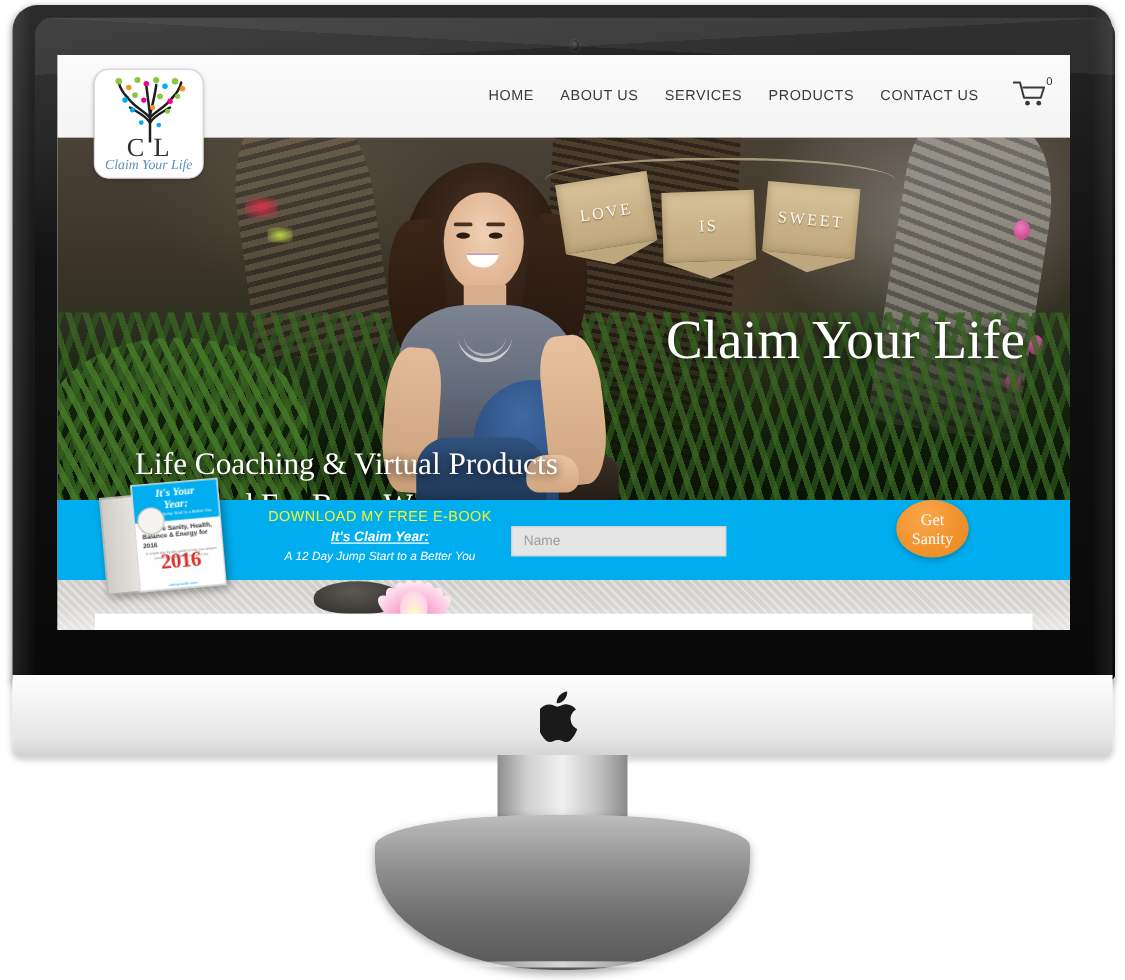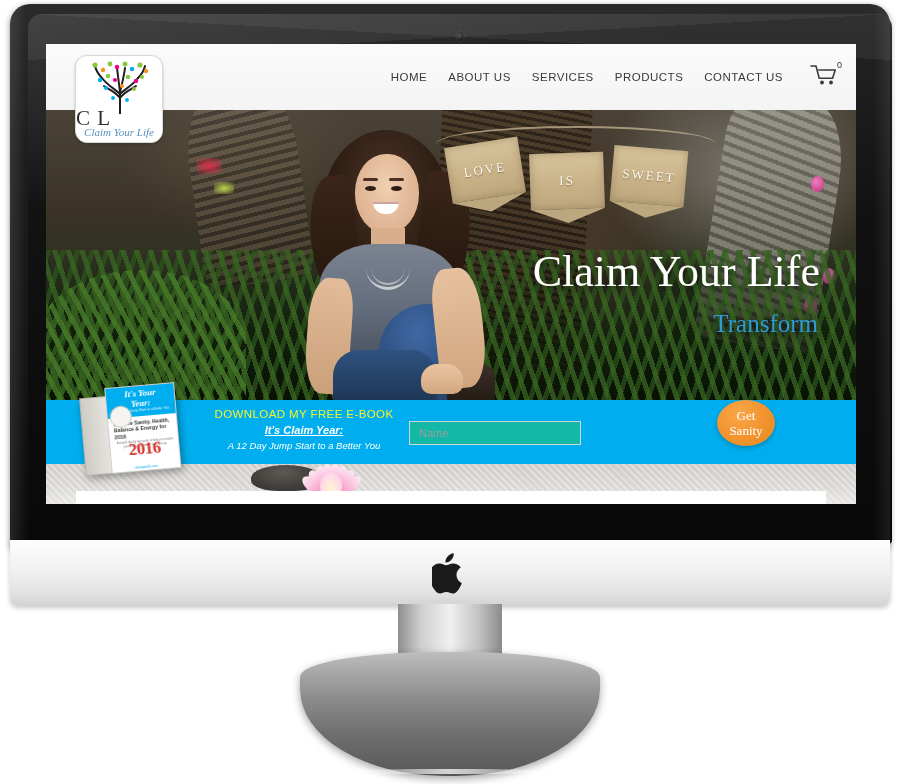--- a/index.html
+++ b/index.html
@@ -88,20 +88,21 @@
     background:#ffffff;
     border:1px solid #d8d8d8;
     border-radius:12px;
     box-shadow:0 1px 3px rgba(0,0,0,0.22);
     z-index:40;
     overflow:hidden;
   }
   .logo-svg{ position:absolute; left:6px; top:2px; }
   .logo-cl{
     position:absolute; left:0; right:0; top:50px;
+    text-align:center;
     font-family:"Liberation Serif", serif;
     font-size:21px; color:#2e2e2e; letter-spacing:1px;
   }
   .logo-tag{
     position:absolute; left:0; right:0; top:70px;
     text-align:center;
     font-family:"Liberation Serif", serif;
     font-style:italic;
     font-size:11px; color:#5b8fbe;
   }
@@ -385,21 +386,21 @@
   .optin-copy{ position:absolute; left:163px; top:8px; width:190px; text-align:center; }
   .oc-1{ color:#f6f32a; font-size:11.5px; font-weight:normal; letter-spacing:0.4px; }
   .oc-2{
     color:#ffffff; font-size:11px; font-weight:bold; font-style:italic;
     text-decoration:underline; margin-top:4px;
   }
   .oc-3{ color:#ffffff; font-size:9.5px; font-style:italic; margin-top:4px; }
 
   .field{
     position:absolute; top:21px; height:24px;
-    background:#14b8a6; border:1px solid #d5d5d5;
+    background:#e5e5e5; border:1px solid #d5d5d5;
     font-size:11px; color:#333; padding:0 9px;
     font-family:"Liberation Sans", sans-serif;
     outline:none;
   }
   .field::placeholder{ color:#9d9d9d; }
   #name-field{ left:363px; width:172px; }
   #email-field{ left:546px; width:172px; }
 
   .get-yours{
     position:absolute; left:671px; top:0px;
@@ -583,23 +584,26 @@
       <div class="banner">
         <div class="banner-rope"></div>
         <div class="flag flag-1">LOVE</div>
         <div class="flag flag-2">IS</div>
         <div class="flag flag-3">SWEET</div>
       </div>
 
       <div class="hero-title">Claim Your Life</div>
 
       <div class="hero-words">
-        <div style="color:#2e9bd6">Transform</div>
       </div>
 
+      <div class="hero-sub">
+        <div>Life Coaching &amp; Virtual Products</div>
+        <div>Designed For Busy Women</div>
+      </div>
     </div>
 
     <div class="strip"></div>
     <div class="stone"></div>
     <div class="lotus">
       <div class="petal" style="transform:rotate(-52deg)"></div>
       <div class="petal" style="transform:rotate(-36deg)"></div>
       <div class="petal" style="transform:rotate(-20deg)"></div>
       <div class="petal" style="transform:rotate(-7deg)"></div>
       <div class="petal" style="transform:rotate(7deg)"></div>

